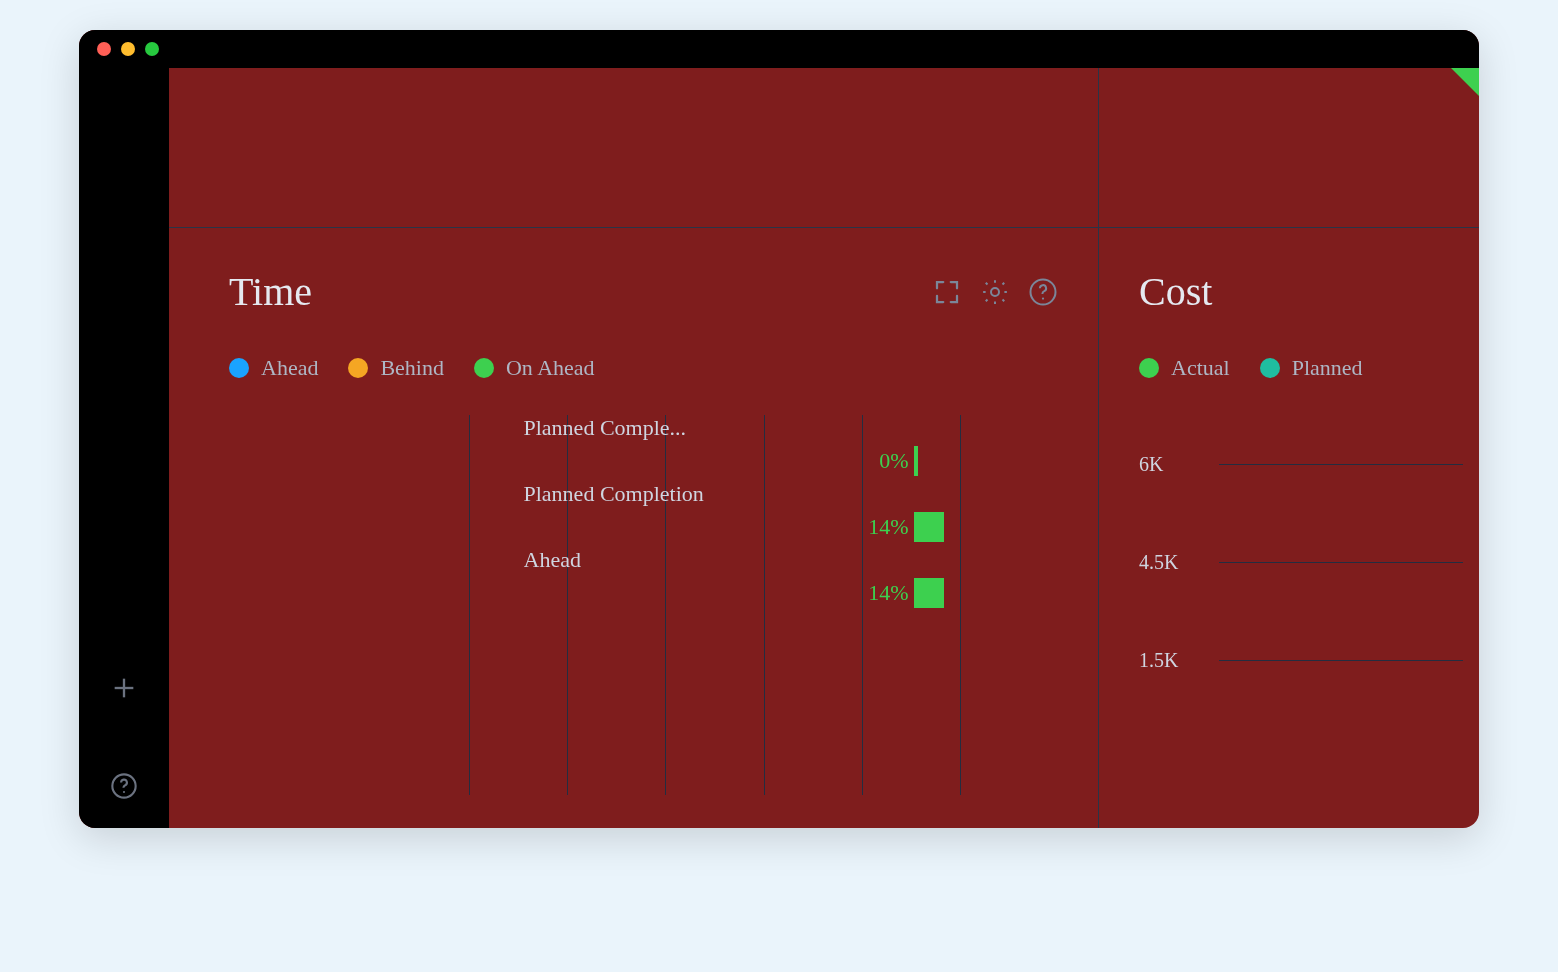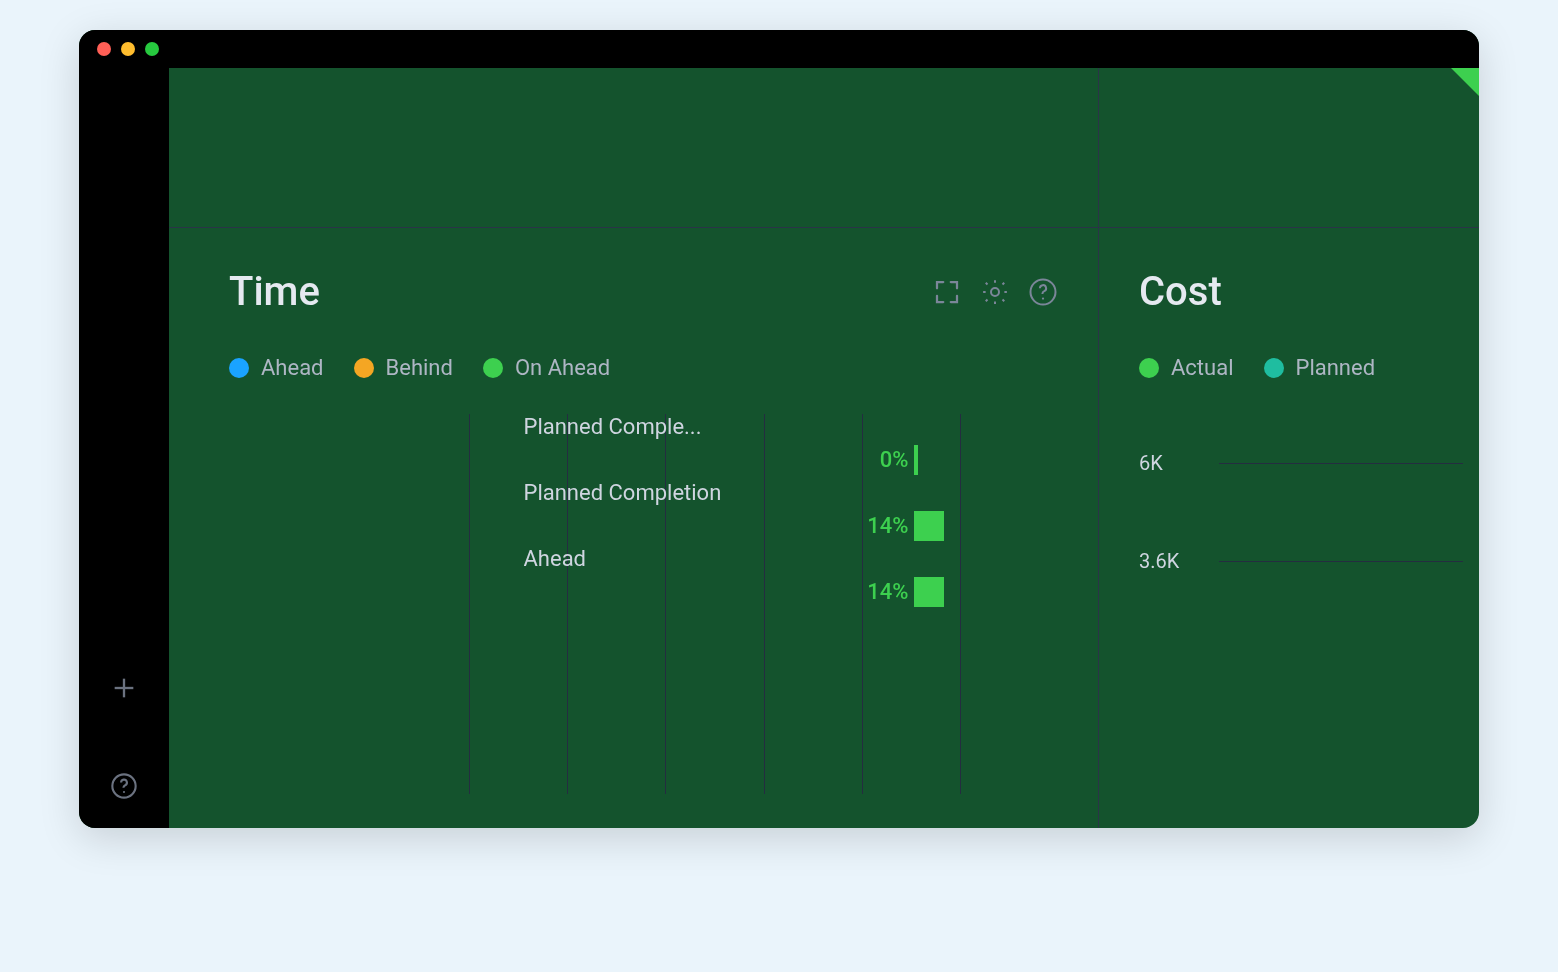--- a/index.html
+++ b/index.html
@@ -7,25 +7,26 @@
   body {
     background: #eaf4fb;
     font-family: -apple-system, BlinkMacSystemFont, "Segoe UI", Roboto, Helvetica, Arial, sans-serif;
     display: flex;
     align-items: flex-start;
     justify-content: center;
     padding: 30px 20px;
   }
   .window {
     width: 1400px;
-    background: #14532d;
+    background: #7f1d1d;
     border-radius: 16px;
     overflow: hidden;
     box-shadow: 0 10px 40px rgba(0,0,0,0.15);
     position: relative;
+    font-family: Liberation Serif, serif;
   }
   .titlebar {
     height: 38px;
     background: #000;
     display: flex;
     align-items: center;
     padding-left: 18px;
     gap: 10px;
   }
   .traffic-dot { width: 14px; height: 14px; border-radius: 50%; }
@@ -344,21 +345,25 @@
               <span class="legend-dot" style="background:#1fbda0"></span>
               <span>Planned</span>
             </div>
           </div>
           <div class="cost-axis">
             <div class="cost-tick">
               <div class="cost-tick-label">6K</div>
               <div class="cost-tick-line"></div>
             </div>
             <div class="cost-tick">
-              <div class="cost-tick-label">3.6K</div>
+              <div class="cost-tick-label">4.5K</div>
+              <div class="cost-tick-line"></div>
+            </div>
+            <div class="cost-tick">
+              <div class="cost-tick-label">1.5K</div>
               <div class="cost-tick-line"></div>
             </div>
           </div>
         </div>
 
       </div>
     </div>
   </div>
 </div>
 

